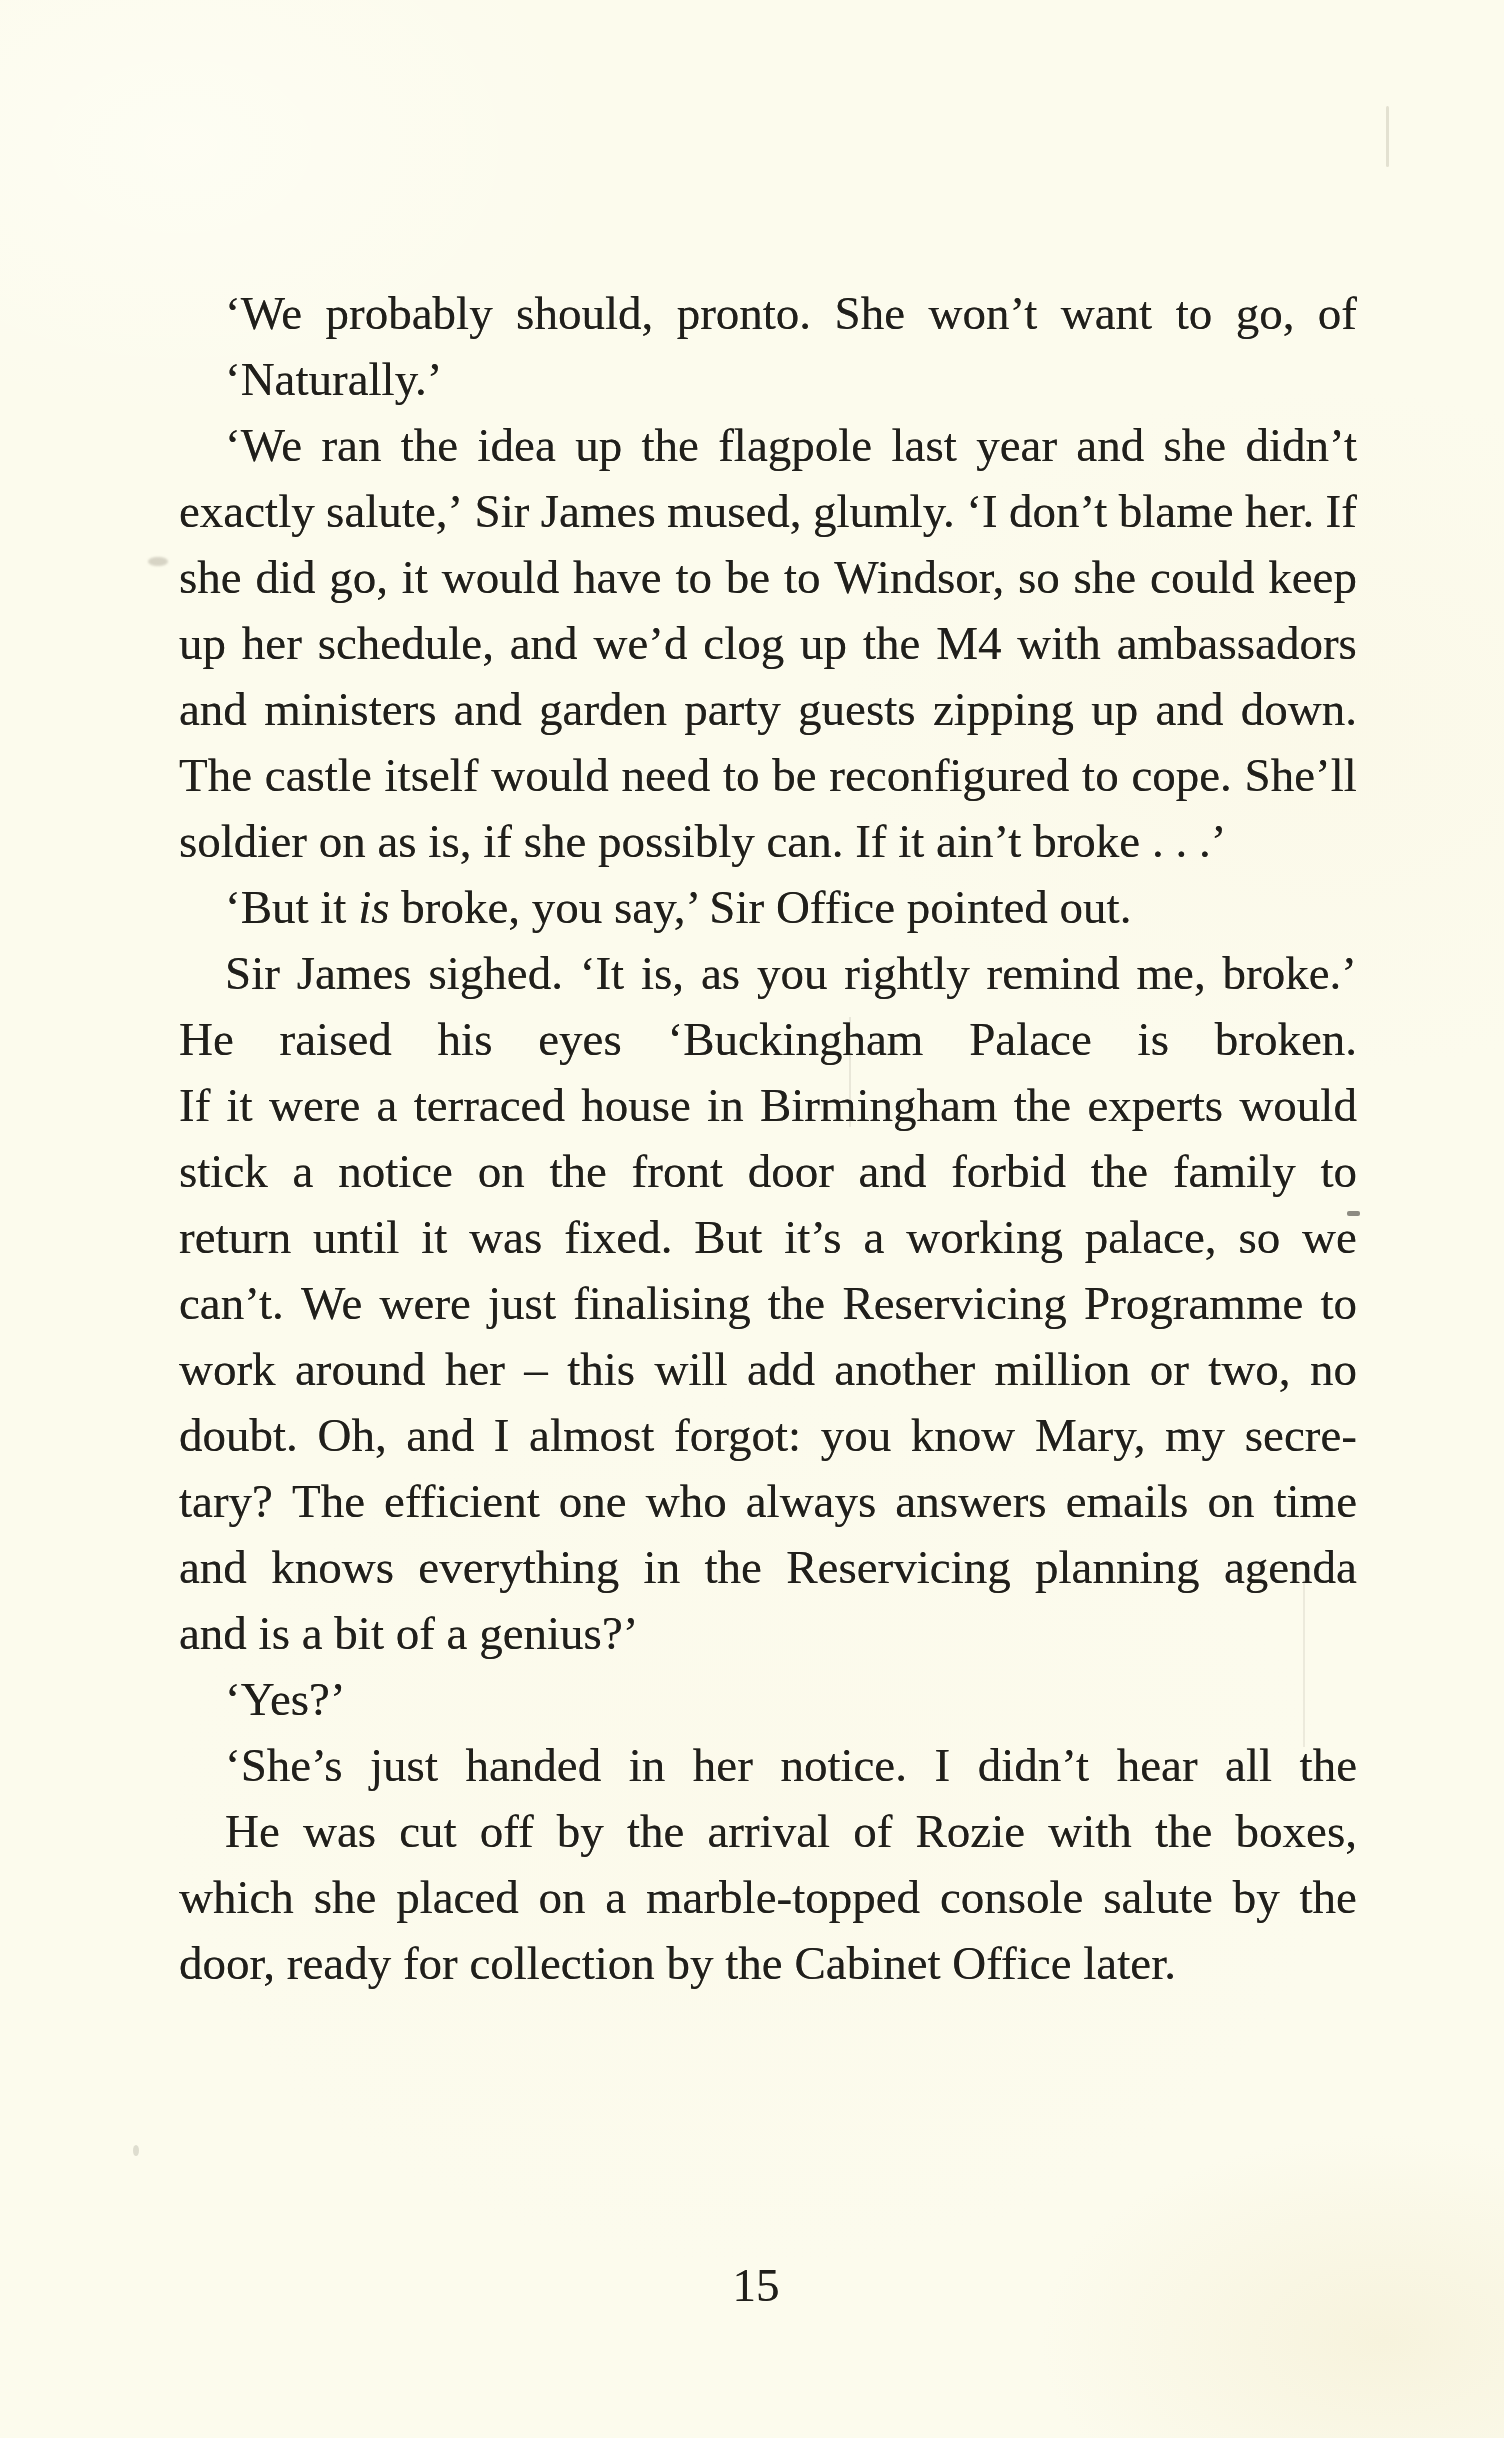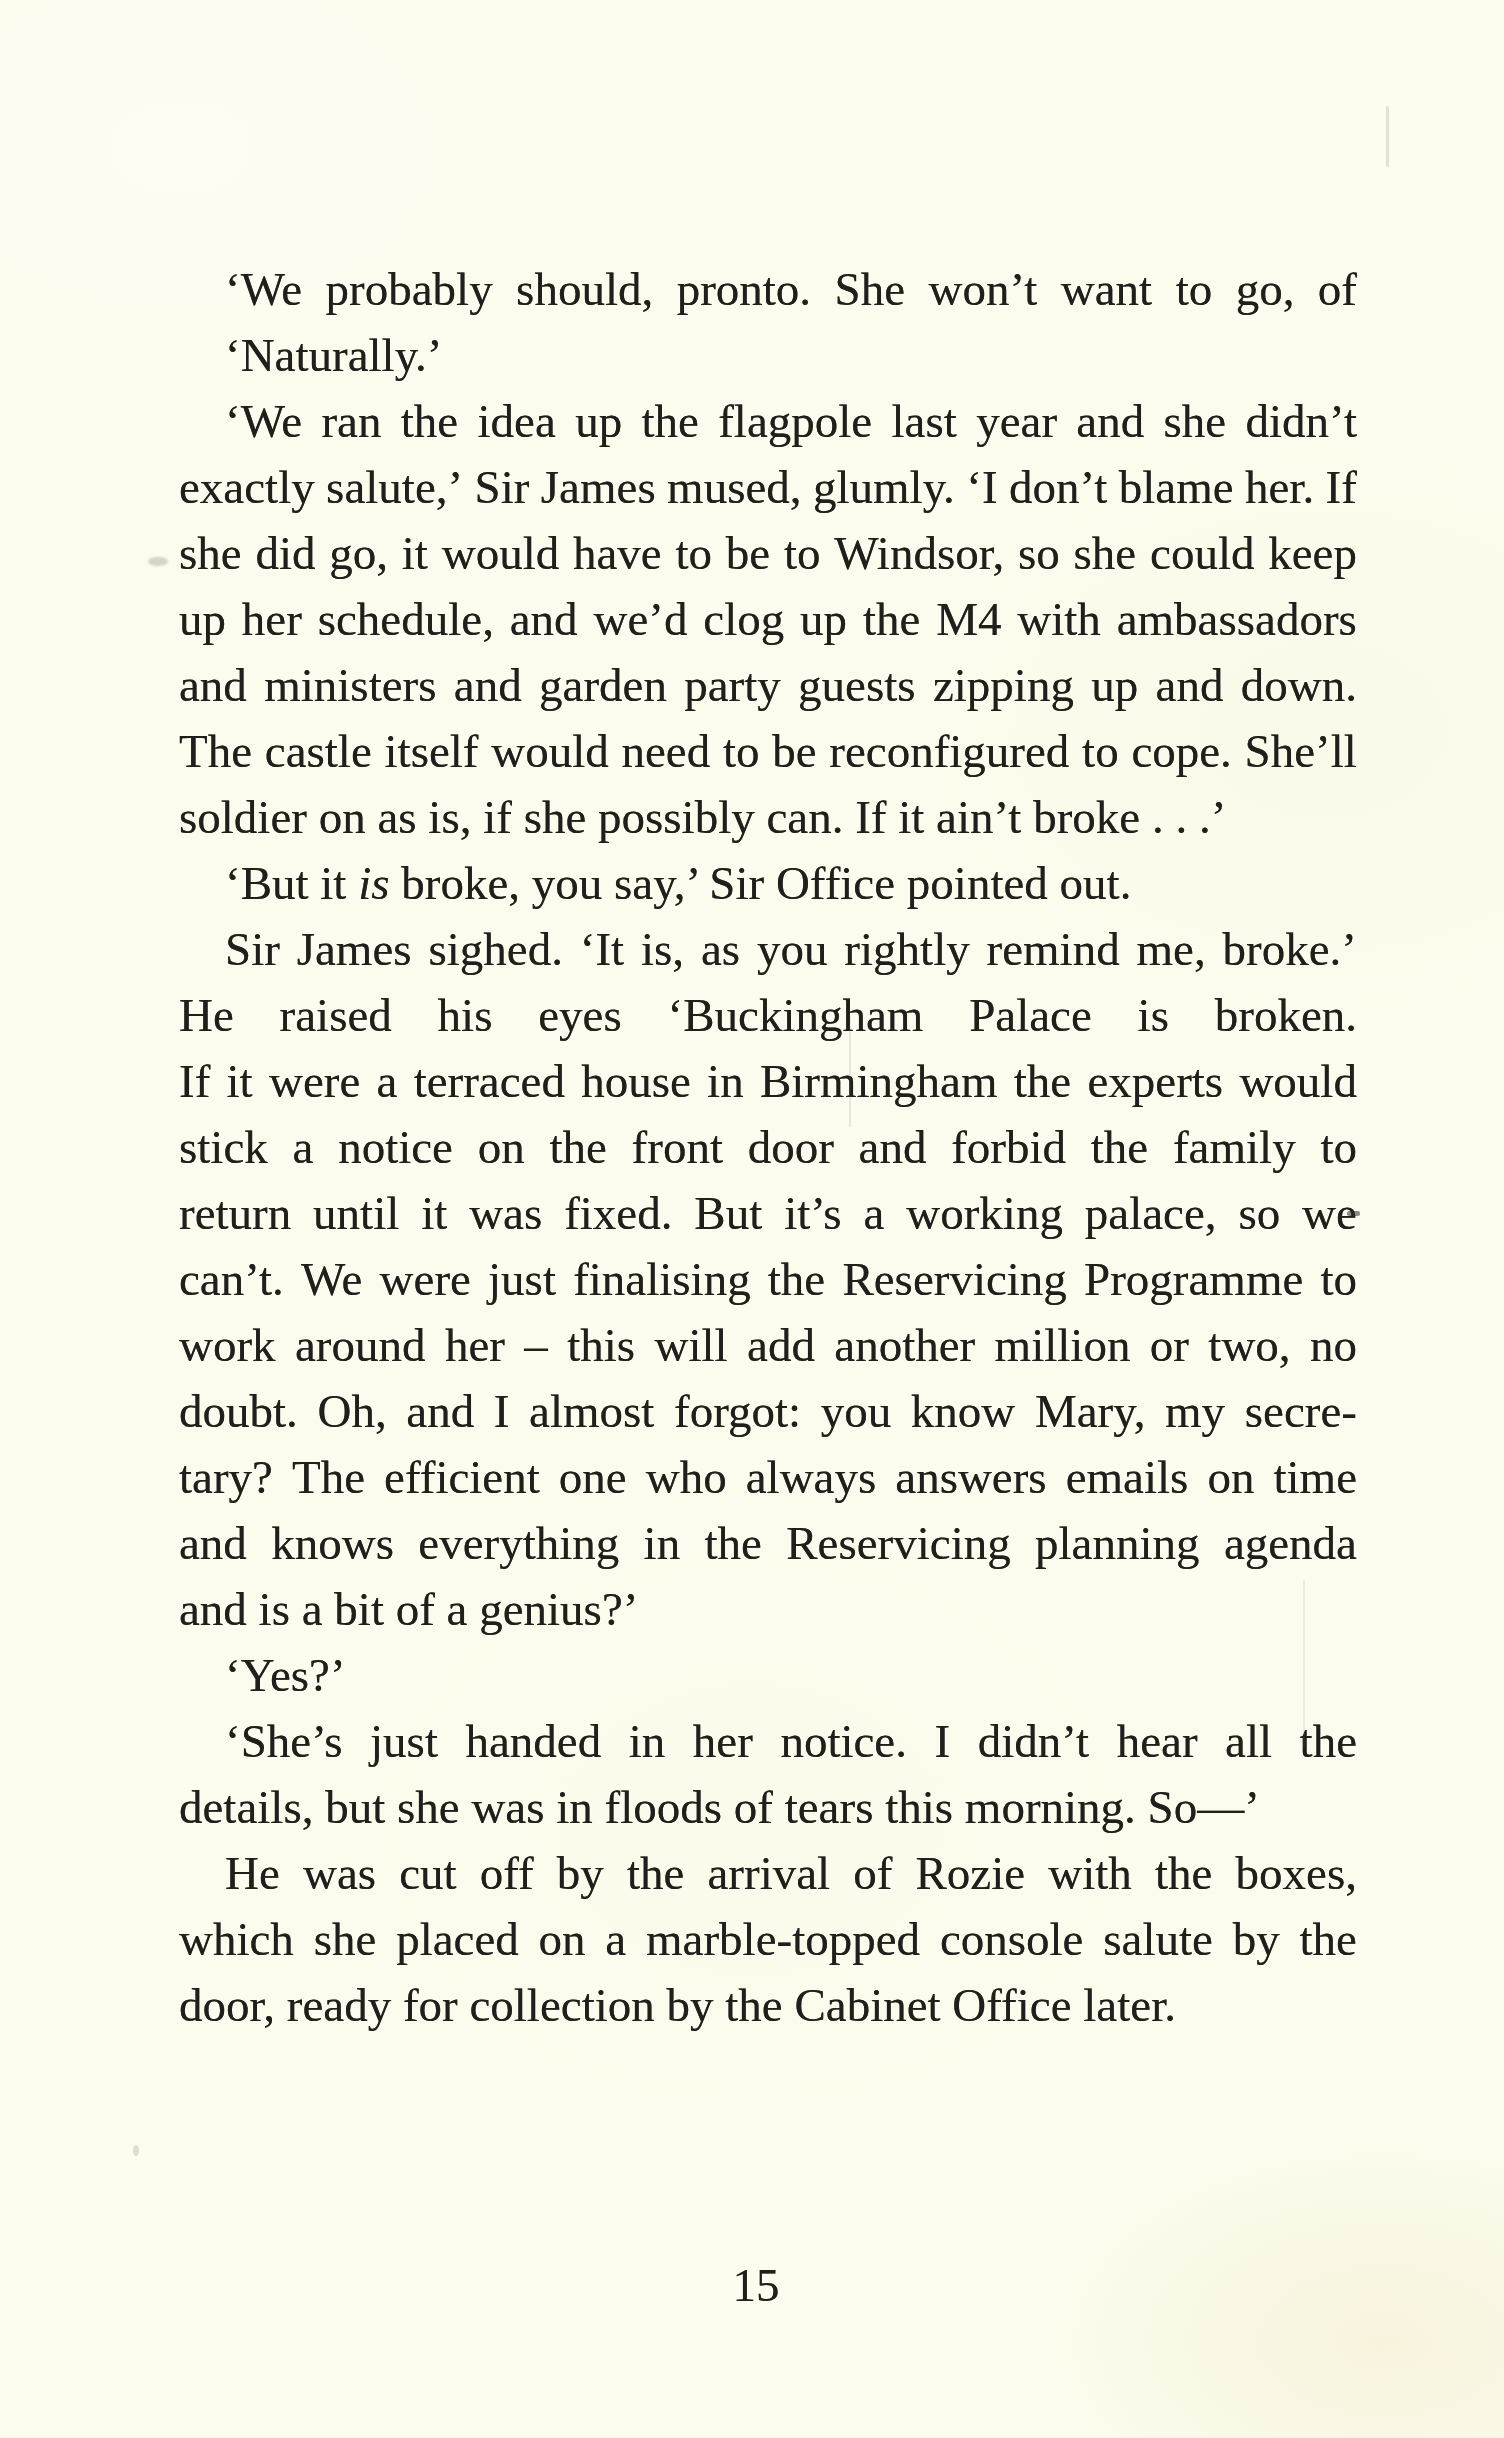--- a/index.html
+++ b/index.html
@@ -16,21 +16,21 @@
     background-color: #fcfbed;
     background-image:
       radial-gradient(ellipse 588px 392px at 12% 6%,  rgba(255,255,248,0.55), rgba(255,255,248,0) 70%),
       radial-gradient(ellipse 686px 490px at 88% 30%, rgba(250,246,228,0.45), rgba(250,246,228,0) 70%),
       radial-gradient(ellipse 784px 588px at 50% 75%, rgba(251,248,232,0.40), rgba(251,248,232,0) 75%),
       radial-gradient(ellipse 490px 294px at 92% 96%, rgba(242,235,205,0.50), rgba(242,235,205,0) 70%);
   }
   .text-block {
     position: absolute;
     left: 179px;
-    top: 256px;
+    top: 280px;
     width: 1178px;
     color: #201f1b;
     font-size: 47px;
     text-shadow: 0 0 0.6px rgba(32,31,27,0.75);
   }
   .line {
     height: 66px;
     line-height: 66px;
     white-space: nowrap;
   }
@@ -295,21 +295,20 @@
         <span class="w">handed</span>
         <span class="w">in</span>
         <span class="w">her</span>
         <span class="w">notice.</span>
         <span class="w">I</span>
         <span class="w">didn’t</span>
         <span class="w">hear</span>
         <span class="w">all</span>
         <span class="w">the</span>
       </div>
-      <div class="line"><span>details, but she was in floods of tears this morning. So—’</span></div>
       <div class="line just indent">
         <span class="w">He</span>
         <span class="w">was</span>
         <span class="w">cut</span>
         <span class="w">off</span>
         <span class="w">by</span>
         <span class="w">the</span>
         <span class="w">arrival</span>
         <span class="w">of</span>
         <span class="w">Rozie</span>

